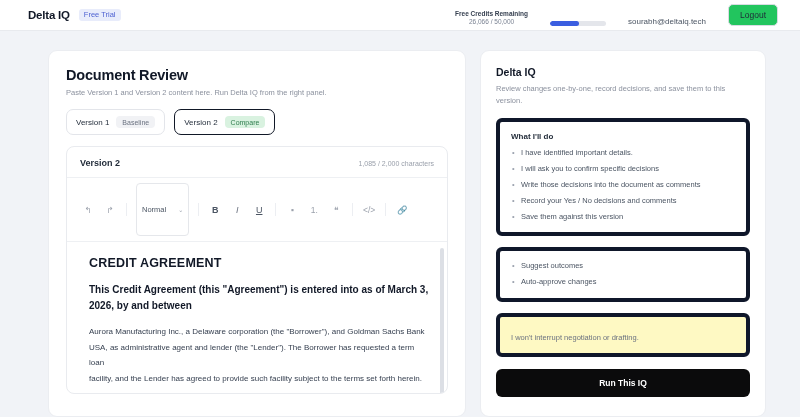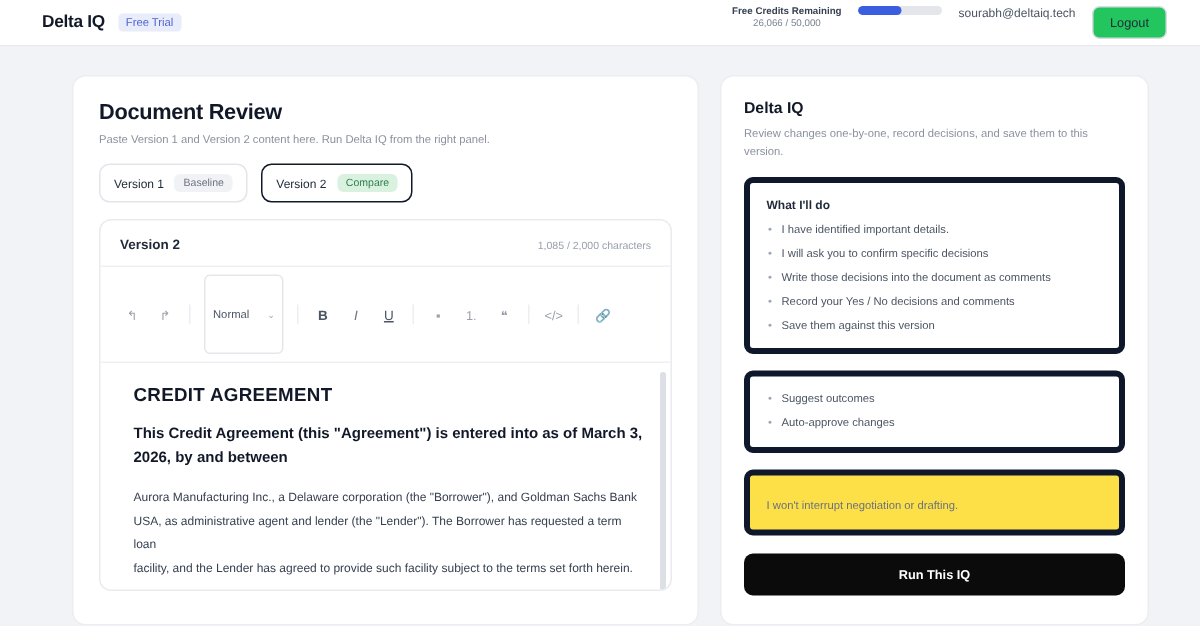--- a/index.html
+++ b/index.html
@@ -28,22 +28,22 @@
     font-size: 7.5px;
     color: #4f63d2;
     background: #e8ecfb;
     border-radius: 3px;
     padding: 2.5px 5px 2.5px 5px;
     line-height: 1;
   }
   .topbar-right {
     margin-left: auto;
     display: flex;
-    align-items: flex-start;
-    gap: 11px;
+    align-items: flex-end;
+    gap: 22px;
   }
   .credits { text-align: center; line-height: 1.25; }
   .credits-label { font-size: 6.5px; color: #374151; font-weight: bold; }
   .credits-value { font-size: 6.5px; color: #7b8393; }
   .progress-track {
     width: 56px; height: 5.5px;
     background: #e4e6eb; border-radius: 3px;
     overflow: hidden;
   }
   .progress-fill { height: 100%; border-radius: 3px; }
@@ -145,21 +145,21 @@
   }
 
   
   .rp-title { font-size: 10.5px; font-weight: bold; color: #111827; }
   .rp-sub { font-size: 7.5px; color: #8b919e; line-height: 1.6; margin-top: 5px; }
 
   .info-card {
     border: 4px solid #0f172a; border-radius: 6px;
     padding: 10px 11px; margin-top: 11px;
   }
-  .info-card.flat { background: #fde047; padding: 9px 11px; }
+  .info-card.flat { background: #fef9c3; padding: 9px 11px; }
   .info-title { font-size: 8px; font-weight: bold; color: #1f2937; margin-bottom: 7px; }
   .info-list { list-style: none; }
   .info-list li {
     font-size: 7.5px; color: #4b5563; line-height: 1.45;
     padding-left: 10px; position: relative; margin-bottom: 5px;
   }
   .info-list li:last-child { margin-bottom: 0; }
   .info-list li::before {
     content: "•"; position: absolute; left: 1px; color: #9ca3af;
   }

